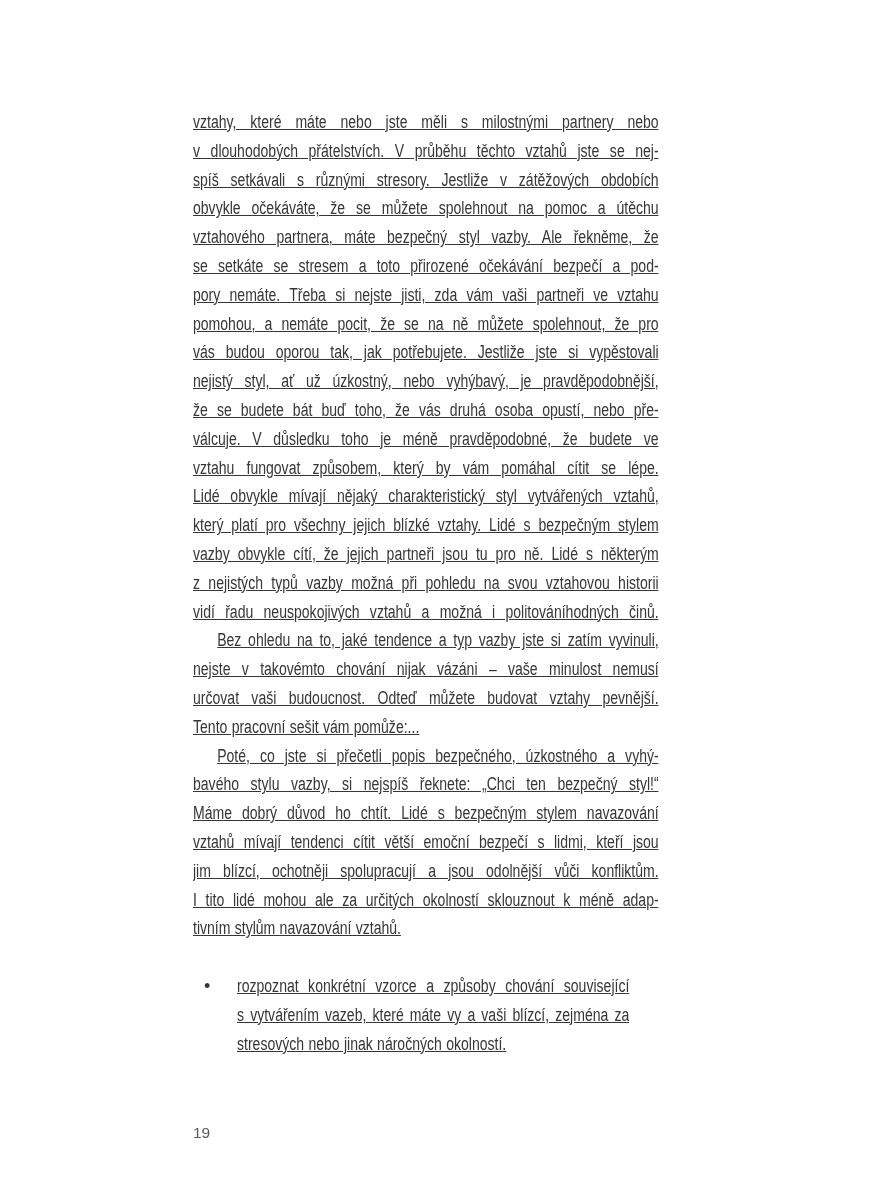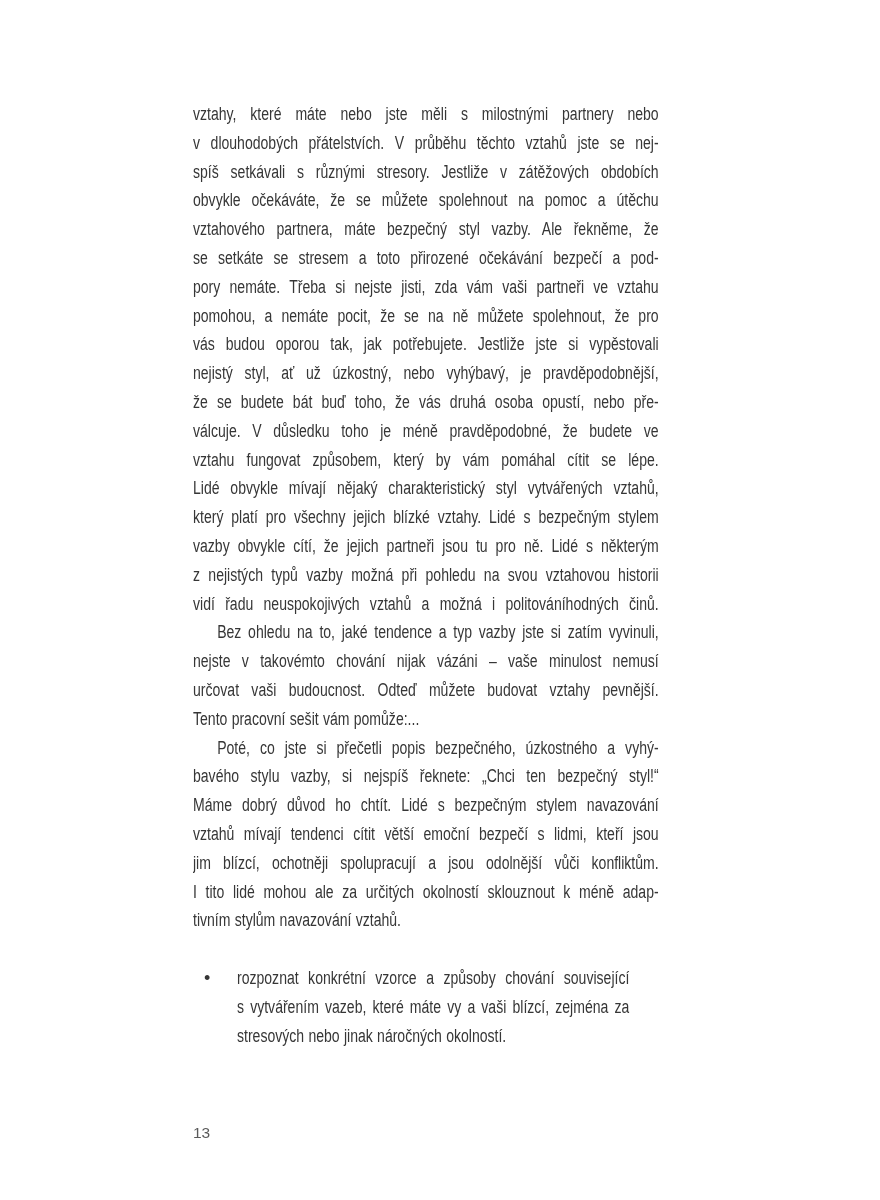--- a/index.html
+++ b/index.html
@@ -8,22 +8,23 @@
     width: 880px;
     height: 1200px;
     background: #ffffff;
     font-family: "Liberation Sans", "DejaVu Sans", sans-serif;
     color: #363636;
     overflow: hidden;
   }
   .text-block {
     position: absolute;
     left: 193px;
-    top: 100px;
+    top: 108px;
     width: 466px;
+    text-decoration: underline;
   }
   .line {
     height: 28.8px;
     line-height: 28.8px;
     font-size: 18px;
     width: 597px;
     transform: scaleX(0.78);
     transform-origin: 0 0;
     overflow: hidden;
     text-align: left;
@@ -101,14 +102,14 @@
         <div class="line fill">I tito lidé mohou ale za určitých okolností sklouznout k méně adap-</div>
         <div class="line">tivním stylům navazování vztahů.</div>
       </div>
       <div class="bullet-item">
         <span class="bullet-marker">•</span>
         <div class="bullet-line fill">rozpoznat konkrétní vzorce a způsoby chování související</div>
         <div class="bullet-line fill">s vytvářením vazeb, které máte vy a vaši blízcí, zejména za</div>
         <div class="bullet-line">stresových nebo jinak náročných okolností.</div>
       </div>
     </div>
-  <div class="page-number">13</div>
+  <div class="page-number">19</div>
 </div>
 
 </body></html>

